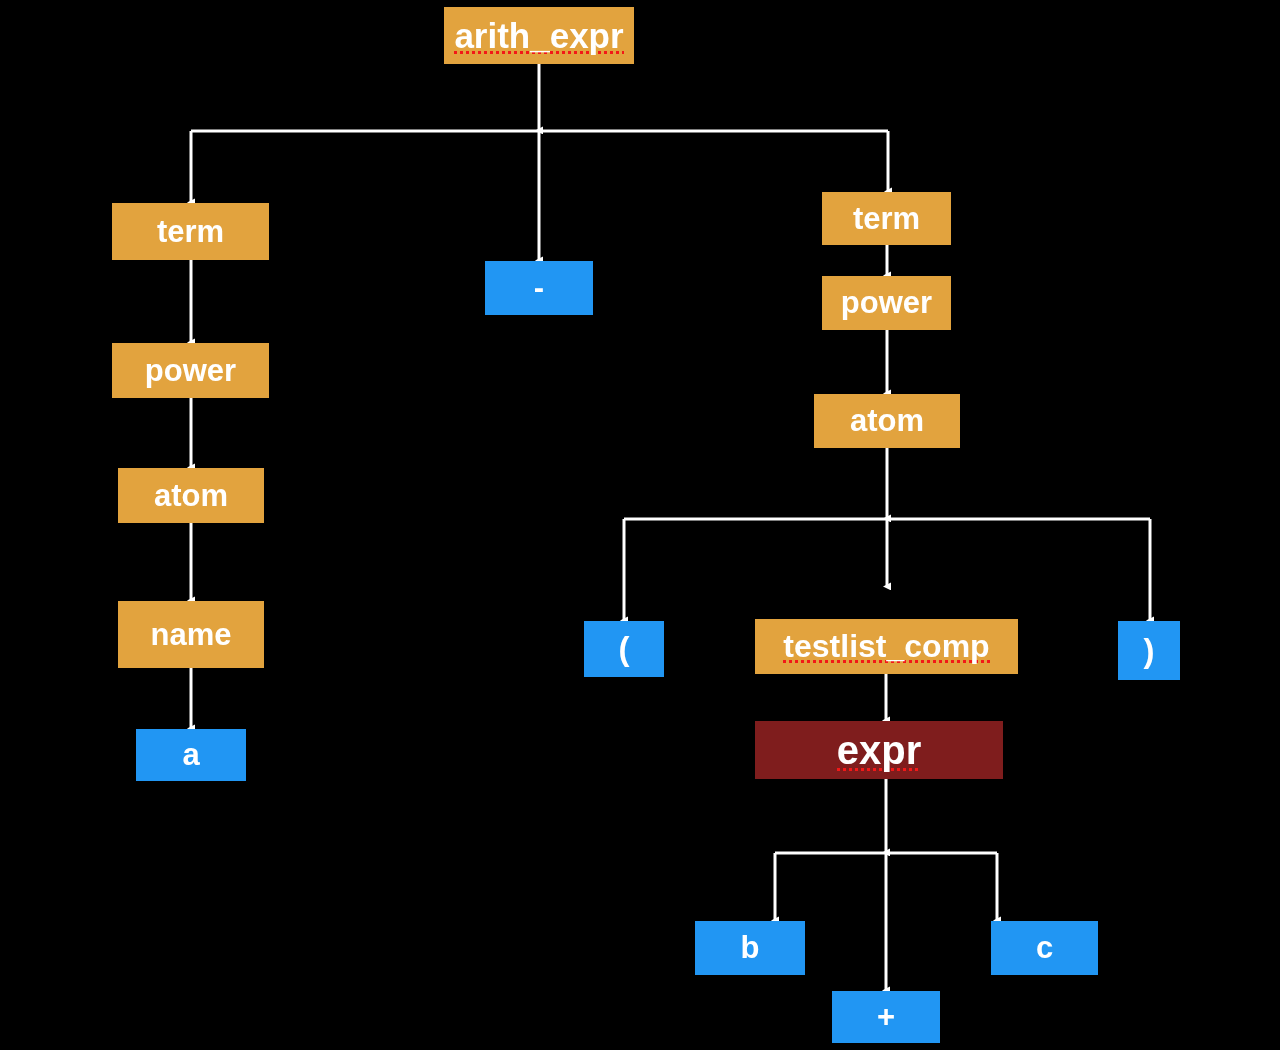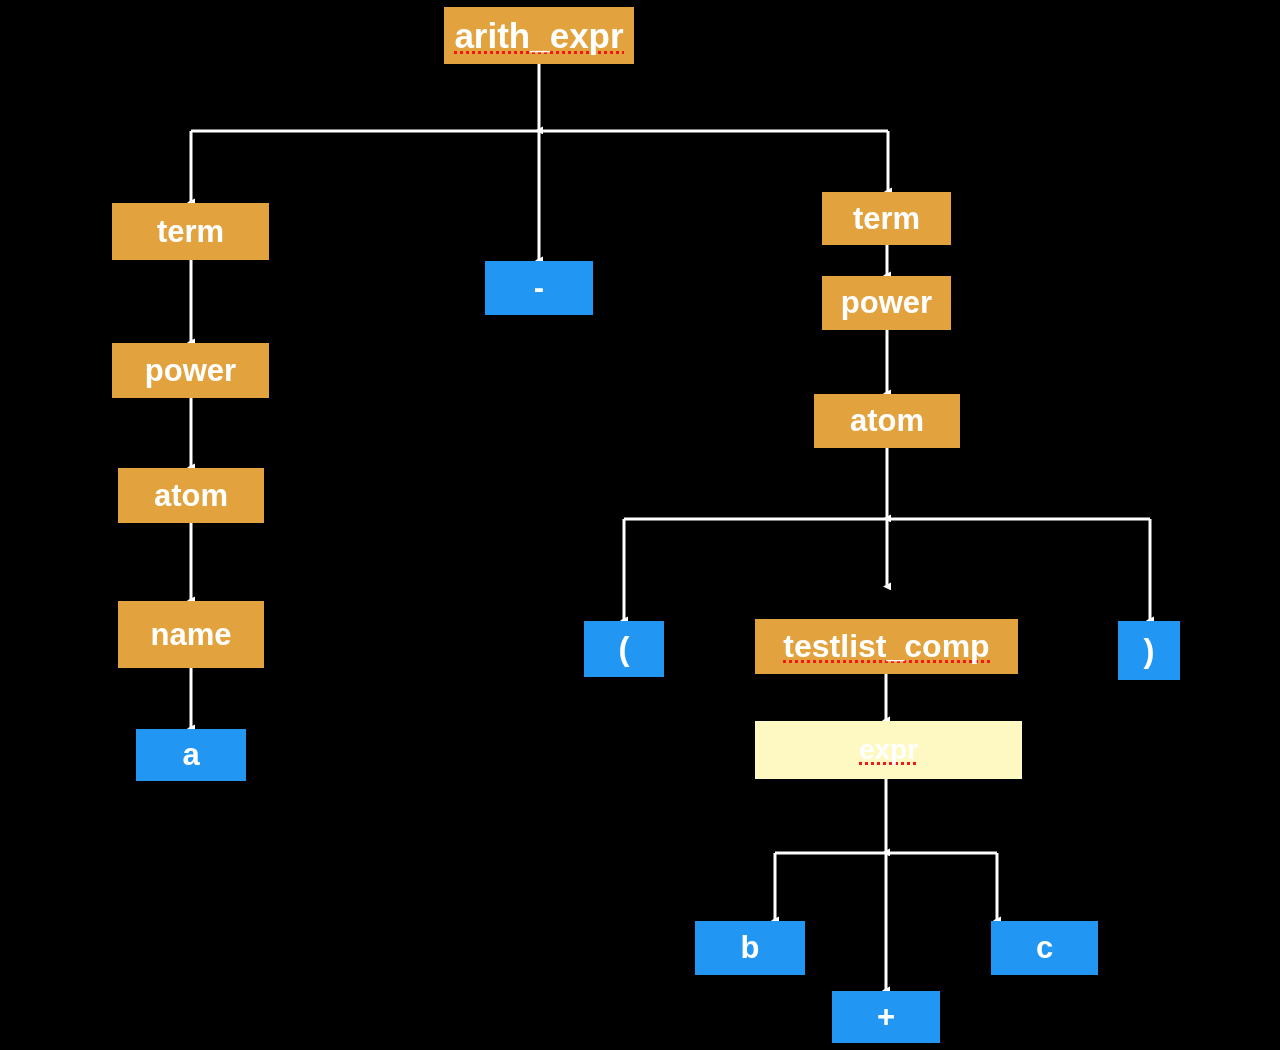--- a/index.html
+++ b/index.html
@@ -128,21 +128,21 @@
       </div>
       <div class="node terminal" style="left: 584px; top: 621px; width: 80px; height: 56px; font-size: 33px; background: rgb(33, 150, 243);">
         <span class="label">(</span>
       </div>
       <div class="node nonterminal" style="left: 755px; top: 587px; width: 263px; height: 55px; font-size: 32px; background: rgb(226, 163, 62); margin-top: 32px;">
         <span class="label spell">testlist_comp</span>
       </div>
       <div class="node terminal" style="left: 1118px; top: 621px; width: 62px; height: 59px; font-size: 33px; background: rgb(33, 150, 243);">
         <span class="label">)</span>
       </div>
-      <div class="node nonterminal" style="left: 755px; top: 721px; width: 267px; height: 58px; font-size: 28px; background: #fef9c3;">
+      <div class="node nonterminal" style="left: 755px; top: 721px; width: 248px; height: 58px; font-size: 40px; background: #7f1d1d;">
         <span class="label spell">expr</span>
       </div>
       <div class="node terminal" style="left: 695px; top: 921px; width: 110px; height: 54px; font-size: 31px; background: rgb(33, 150, 243);">
         <span class="label">b</span>
       </div>
       <div class="node terminal" style="left: 832px; top: 991px; width: 108px; height: 52px; font-size: 31px; background: rgb(33, 150, 243);">
         <span class="label">+</span>
       </div>
       <div class="node terminal" style="left: 991px; top: 921px; width: 107px; height: 54px; font-size: 31px; background: rgb(33, 150, 243);">
         <span class="label">c</span>

